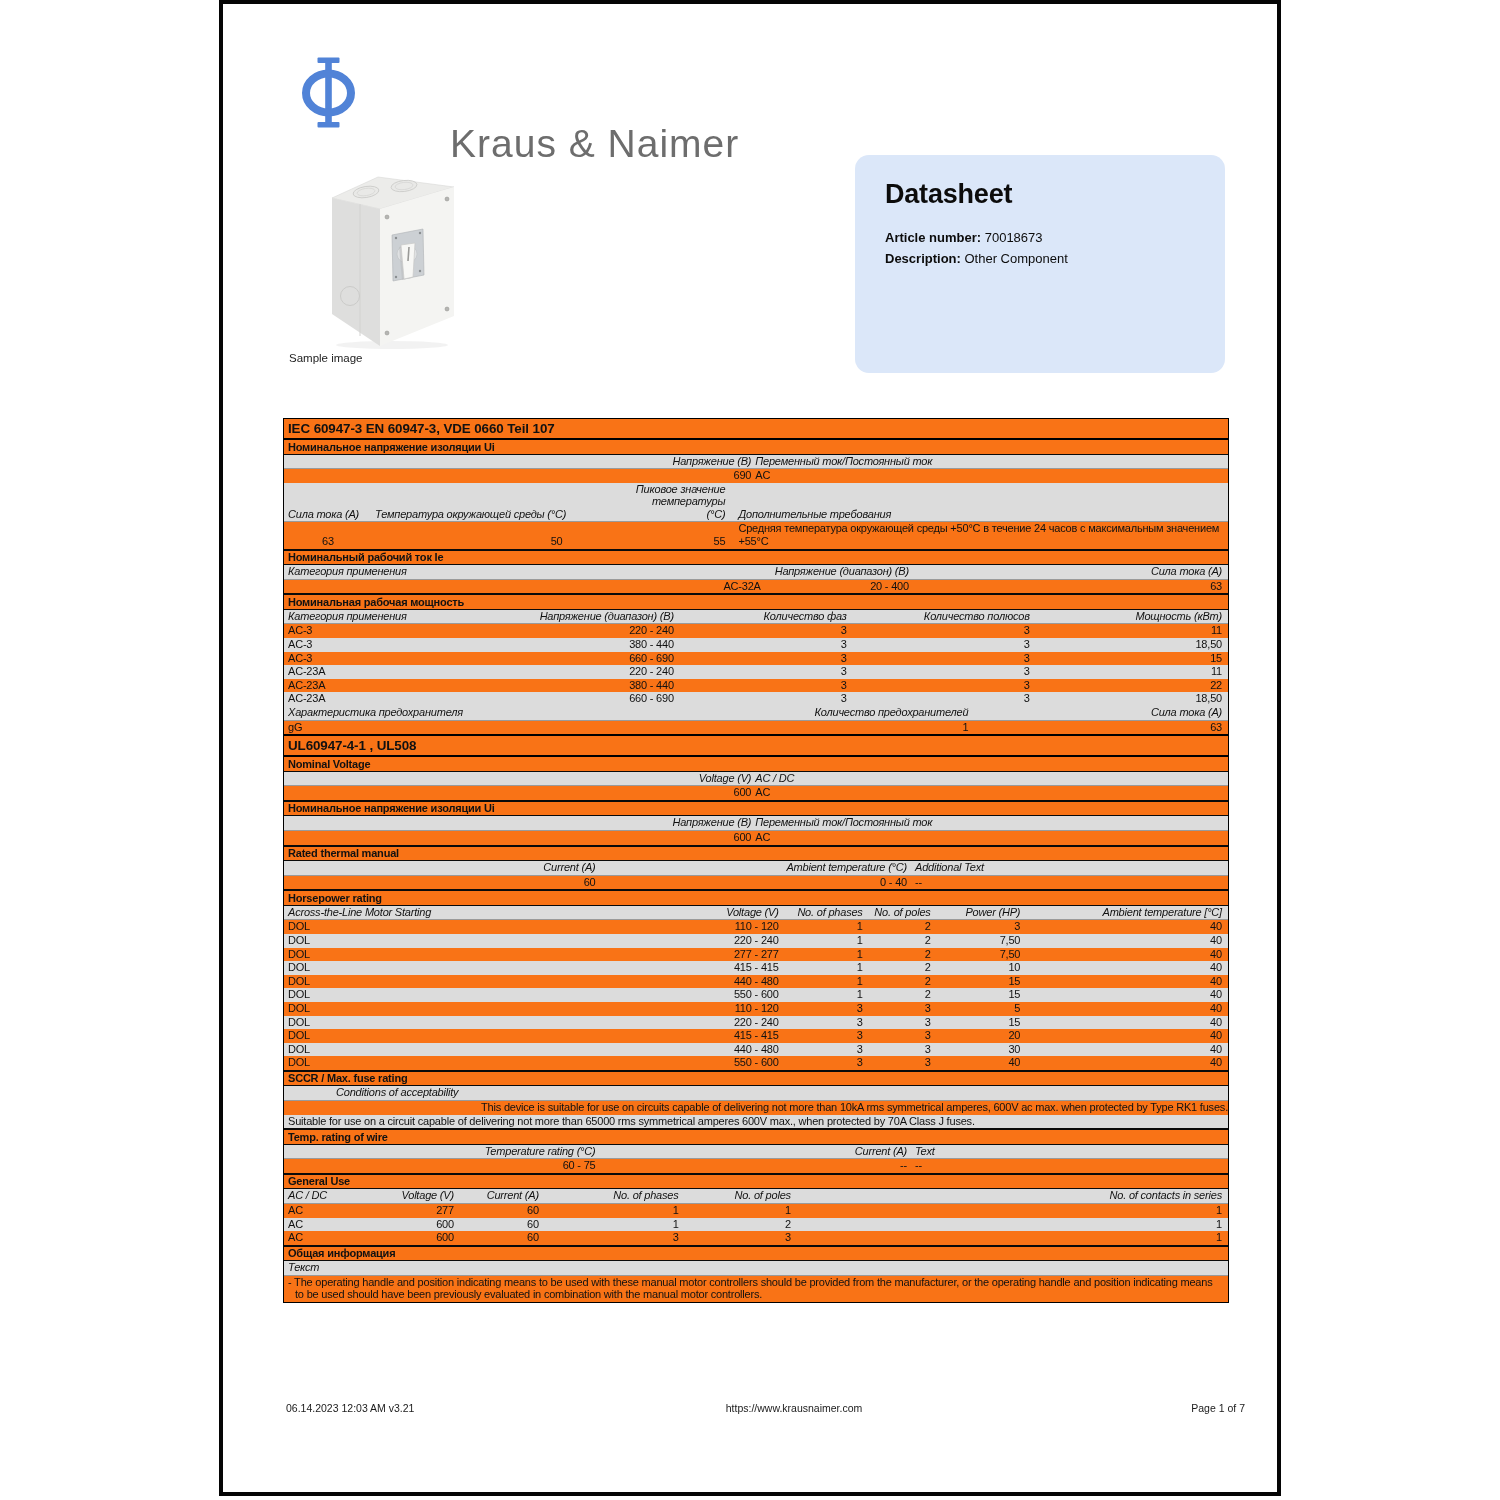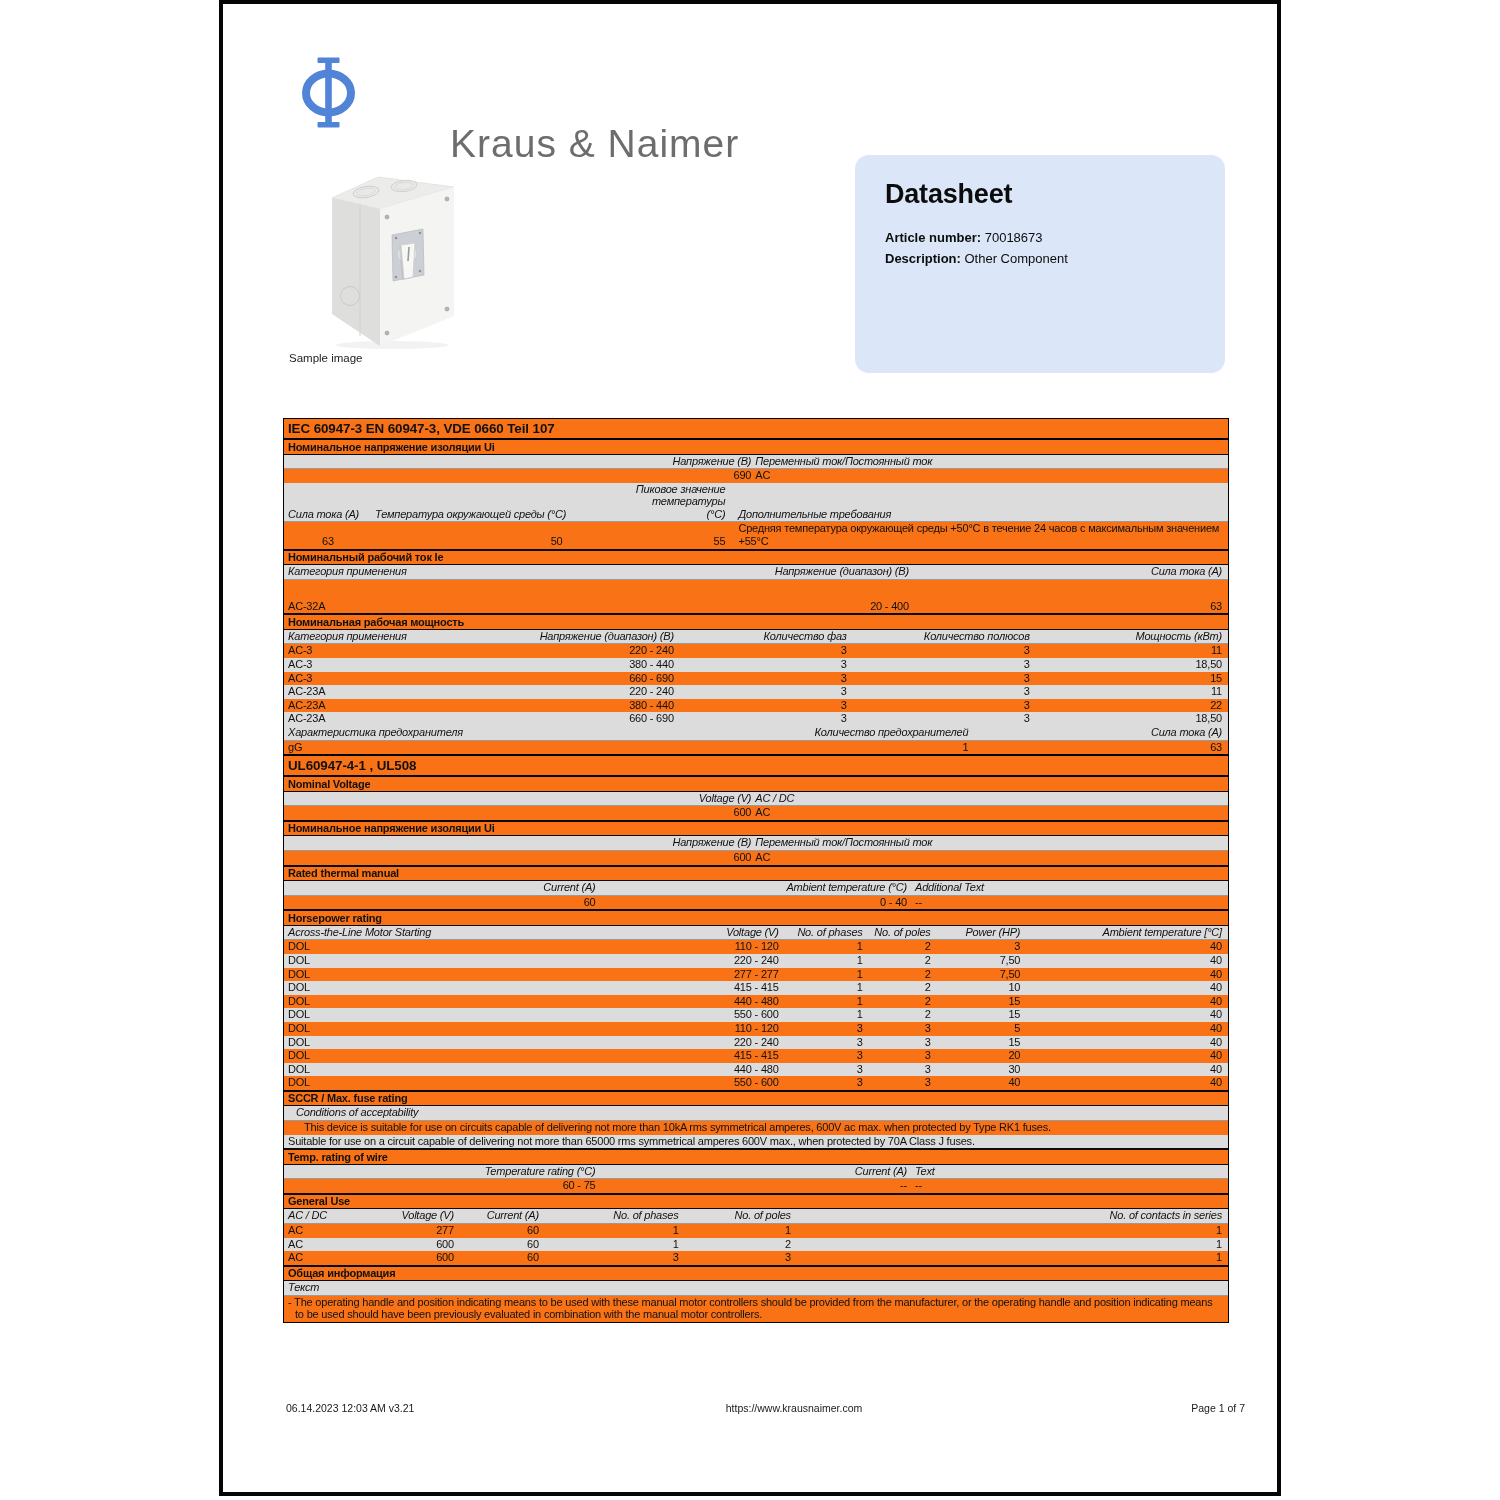--- a/index.html
+++ b/index.html
@@ -131,21 +131,21 @@
           <div class="cell pre" style="flex-basis: 52.6%; max-width: 52.6%; text-align: left; padding-left: 7px;">Средняя температура окружающей среды +50°C в течение 24 часов с максимальным значением
 +55°C</div>
         </div>
         <div class="trow section">Номинальный рабочий ток Ie</div>
         <div class="trow header flexr">
           <div class="cell" style="flex-basis: 50.5%; max-width: 50.5%; text-align: left; padding-left: 4px;">Категория применения</div>
           <div class="cell" style="flex-basis: 15.7%; max-width: 15.7%; text-align: right;">Напряжение (диапазон) (В)</div>
           <div class="cell" style="flex-basis: 33.8%; max-width: 33.8%; text-align: right; padding-right: 6px;">Сила тока (А)</div>
         </div>
         <div class="trow row flexr">
-          <div class="cell" style="flex-basis: 50.5%; max-width: 50.5%; text-align: left; padding-left: 4px; margin-top: 20px;">AC-32A</div>
+          <div class="cell" style="flex-basis: 50.5%; max-width: 50.5%; text-align: right; padding-left: 4px;">AC-32A</div>
           <div class="cell" style="flex-basis: 15.7%; max-width: 15.7%; text-align: right;">20 - 400</div>
           <div class="cell" style="flex-basis: 33.8%; max-width: 33.8%; text-align: right; padding-right: 6px;">63</div>
         </div>
         <div class="trow section">Номинальная рабочая мощность</div>
         <div class="trow header flexr">
           <div class="cell" style="flex-basis: 25%; max-width: 25%; text-align: left; padding-left: 4px;">Категория применения</div>
           <div class="cell" style="flex-basis: 16.3%; max-width: 16.3%; text-align: right;">Напряжение (диапазон) (В)</div>
           <div class="cell" style="flex-basis: 18.3%; max-width: 18.3%; text-align: right;">Количество фаз</div>
           <div class="cell" style="flex-basis: 19.4%; max-width: 19.4%; text-align: right;">Количество полюсов</div>
           <div class="cell" style="flex-basis: 21%; max-width: 21%; text-align: right; padding-right: 6px;">Мощность (кВт)</div>
@@ -324,24 +324,24 @@
         <div class="trow row flexr">
           <div class="cell" style="flex-basis: 43.5%; max-width: 43.5%; text-align: left; padding-left: 4px;">DOL</div>
           <div class="cell" style="flex-basis: 8.9%; max-width: 8.9%; text-align: right;">550 - 600</div>
           <div class="cell" style="flex-basis: 8.9%; max-width: 8.9%; text-align: right;">3</div>
           <div class="cell" style="flex-basis: 7.2%; max-width: 7.2%; text-align: right;">3</div>
           <div class="cell" style="flex-basis: 9.5%; max-width: 9.5%; text-align: right;">40</div>
           <div class="cell" style="flex-basis: 22%; max-width: 22%; text-align: right; padding-right: 6px;">40</div>
         </div>
         <div class="trow section">SCCR / Max. fuse rating</div>
         <div class="trow header flexr">
-          <div class="cell wrap" style="flex-basis: 100%; max-width: 100%; text-align: left; padding-left: 12px;">Conditions of acceptability</div>
-        </div>
-        <div class="trow row flexr">
-          <div class="cell wrap" style="flex-basis: 100%; max-width: 100%; text-align: left; padding-left: 4px; margin-left: 16px;">This device is suitable for use on circuits capable of delivering not more than 10kA rms symmetrical amperes, 600V ac max. when protected by Type RK1 fuses.</div>
+          <div class="cell wrap" style="flex-basis: 100%; max-width: 100%; text-align: left; padding-left: 4px; margin-left: 48px;">Conditions of acceptability</div>
+        </div>
+        <div class="trow row flexr">
+          <div class="cell wrap" style="flex-basis: 100%; max-width: 100%; text-align: right; padding-left: 4px;">This device is suitable for use on circuits capable of delivering not more than 10kA rms symmetrical amperes, 600V ac max. when protected by Type RK1 fuses.</div>
         </div>
         <div class="trow row flexr shade">
           <div class="cell wrap" style="flex-basis: 100%; max-width: 100%; text-align: left; padding-left: 4px;">Suitable for use on a circuit capable of delivering not more than 65000 rms symmetrical amperes 600V max., when protected by 70A Class J fuses.</div>
         </div>
         <div class="trow section">Temp. rating of wire</div>
         <div class="trow header flexr">
           <div class="cell" style="flex-basis: 33%; max-width: 33%; text-align: right;">Temperature rating (°C)</div>
           <div class="cell" style="flex-basis: 33%; max-width: 33%; text-align: right;">Current (A)</div>
           <div class="cell" style="flex-basis: 34%; max-width: 34%; text-align: left; padding-left: 8px;">Text</div>
         </div>

